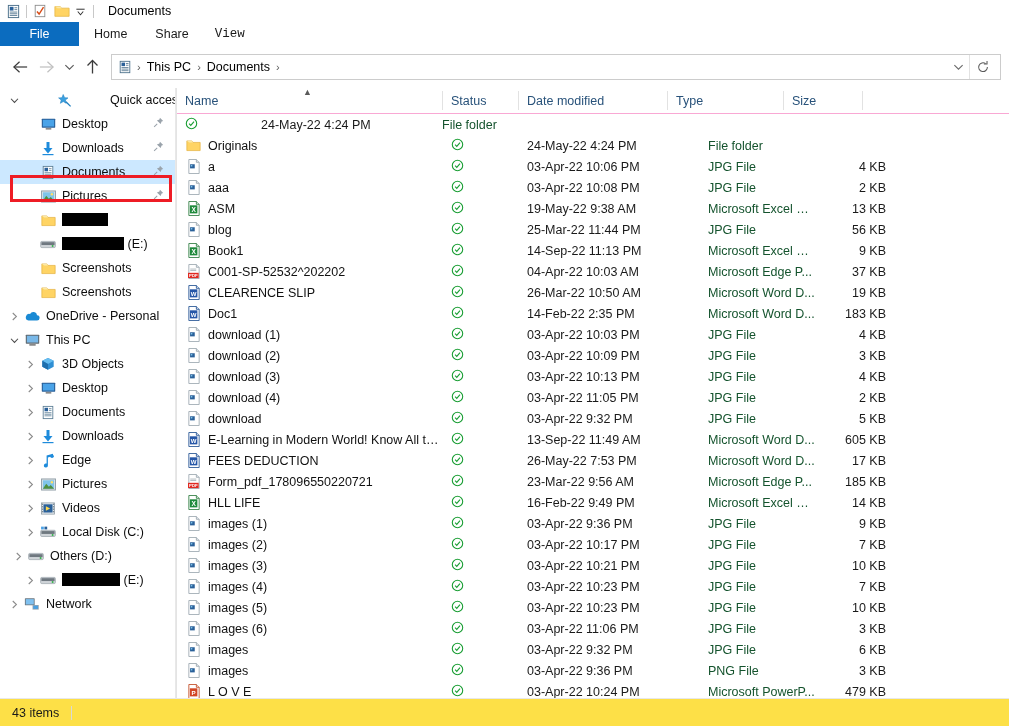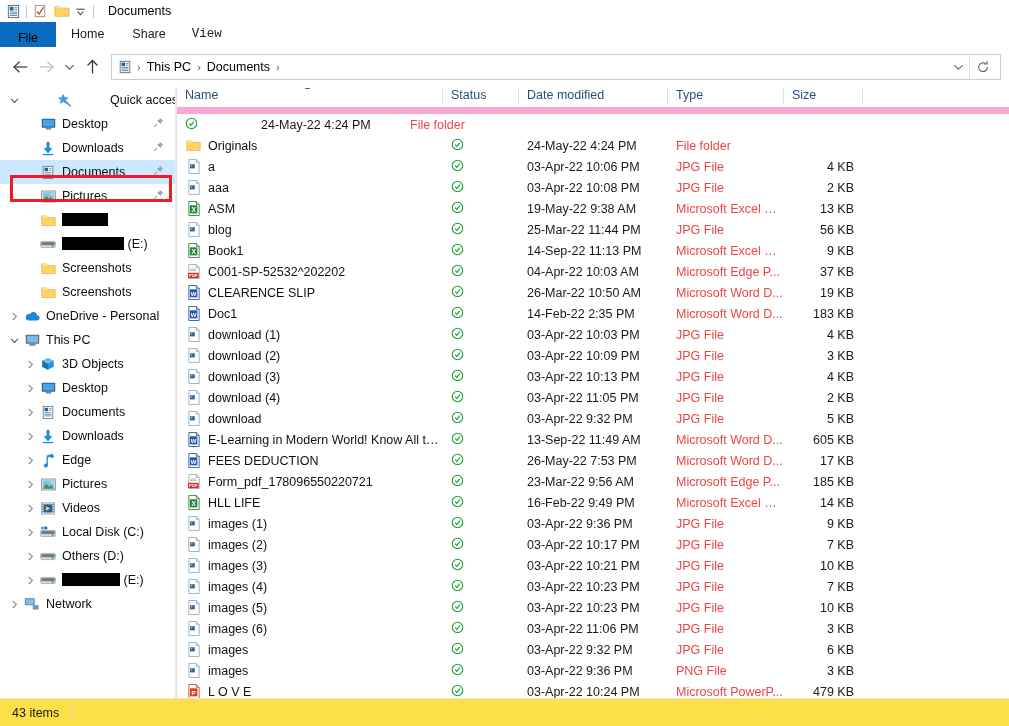--- a/index.html
+++ b/index.html
@@ -28,21 +28,21 @@
   
   .ribbon {
     position:absolute; left:0; top:22px; width:1009px; height:24px;
     background:#ffffff; display:flex; align-items:stretch;
   }
   .ribbon .tab {
     display:flex; align-items:center; justify-content:center;
     font-size:12.5px; color:#1a1a1a; padding:0 14px; cursor:default;
   }
   .ribbon .tab.file {
-    background:#0b6cbf; color:#000000; width:56px; padding:16px;
+    background:#0b6cbf; color:#ffffff; width:79px; padding:8px;
   }
 
   
   .addrrow {
     position:absolute; left:0; top:47px; width:1009px; height:39px;
     background:#ffffff; display:flex; align-items:center;
   }
   .nav-btn {
     width:26px; height:26px; display:flex; align-items:center; justify-content:center;
     cursor:default;
@@ -94,21 +94,21 @@
   
   .annot-rect {
     position:absolute; left:10px; top:175px; width:162px; height:27px;
     border:3px solid #ee1c25; pointer-events:none; z-index:20;
   }
 
   
   .filepane { position:absolute; left:177px; top:88px; width:832px; height:610px; background:#fff; overflow:hidden;}
   .colhead {
     position:relative; height:26px; display:flex; align-items:flex-end;
-    border-bottom:7px solid #f9a8d4; background:#fff;
+    border-bottom:1px solid #f9a8d4; background:#fff;
   }
   .ch {
     position:relative; height:25px; display:flex; align-items:center;
     font-size:12.5px; color:#28527a; padding-left:8px; cursor:default;
   }
   .ch::after {
     content:""; position:absolute; right:0; top:3px; width:1px; height:19px; background:#e2e2e2;
   }
   .ch.name { width:266px; }
   .ch.status { width:76px; }
@@ -125,21 +125,21 @@
   .rows { position:relative; }
   .row {
     height:21px; display:flex; align-items:center; font-size:12.5px; color:#111;
     cursor:default; white-space:nowrap;
   }
   .c-name { width:266px; display:flex; align-items:center; padding-left:8px; overflow:hidden; }
   .c-name .fi { width:17px; min-width:17px; display:flex; align-items:center; justify-content:center; margin-right:6px;}
   .c-name .nm { overflow:hidden; text-overflow:ellipsis; }
   .c-status { width:76px; display:flex; align-items:center; padding-left:8px; }
   .c-date { width:149px; padding-left:8px; color:#1a1a1a; }
-  .c-type { width:116px; padding-left:8px; color:#ef4444; overflow:hidden; text-overflow:ellipsis; }
+  .c-type { width:116px; padding-left:8px; color:#14532d; overflow:hidden; text-overflow:ellipsis;margin-left:32px; }
   .c-size { width:79px; padding-right:9px; text-align:right; color:#1a1a1a; }
 
   
   .statusbar {
     position:absolute; left:0; top:698px; width:1009px; height:28px;
     background:#fde047; border-top:1px solid #e8e8e8;
     display:flex; align-items:center;
   }
   .statusbar .txt { font-size:12.5px; color:#1a1a1a; margin-left:12px; }
   .statusbar .sb-sep { width:1px; height:14px; background:#d8d8d8; margin-left:12px; }
@@ -535,21 +535,21 @@
               <rect x="0.7" y="4.5" width="16.6" height="7" rx="1.3" fill="#cfd4d8" stroke="#9aa3aa" stroke-width="0.8"></rect>
               <rect x="1.6" y="5.4" width="14.8" height="3.2" fill="#6f7880"></rect>
               <circle cx="14.2" cy="9.8" r="1.1" fill="#33b34a"></circle>
               <rect x="1.2" y="0.4" width="3.1" height="3.1" fill="#4aa3e8"></rect>
               <rect x="5" y="0.4" width="3.1" height="3.1" fill="#2a6099"></rect>
               <rect x="1.2" y="1" width="0" height="0"></rect>
             </svg>
           </span>
           <span class="nav-label">Local Disk (C:)</span>
         </div>
-        <div class="nav-item" style="padding-left: 22px;">
+        <div class="nav-item" style="padding-left: 10px;">
           <span class="nav-chev">
             <svg width="7" height="9" viewBox="0 0 8 10">
               <path d="M2 1 L6.2 5 L2 9" fill="none" stroke="#8a8a8a" stroke-width="1.2"></path>
             </svg>
           </span>
           <span class="nav-ico">
             <svg width="16" height="11" viewBox="0 0 18 12">
               <rect x="0.7" y="2.5" width="16.6" height="7" rx="1.3" fill="#cfd4d8" stroke="#9aa3aa" stroke-width="0.8"></rect>
               <rect x="1.6" y="3.4" width="14.8" height="3.2" fill="#6f7880"></rect>
               <circle cx="14.2" cy="7.8" r="1.1" fill="#33b34a"></circle>

